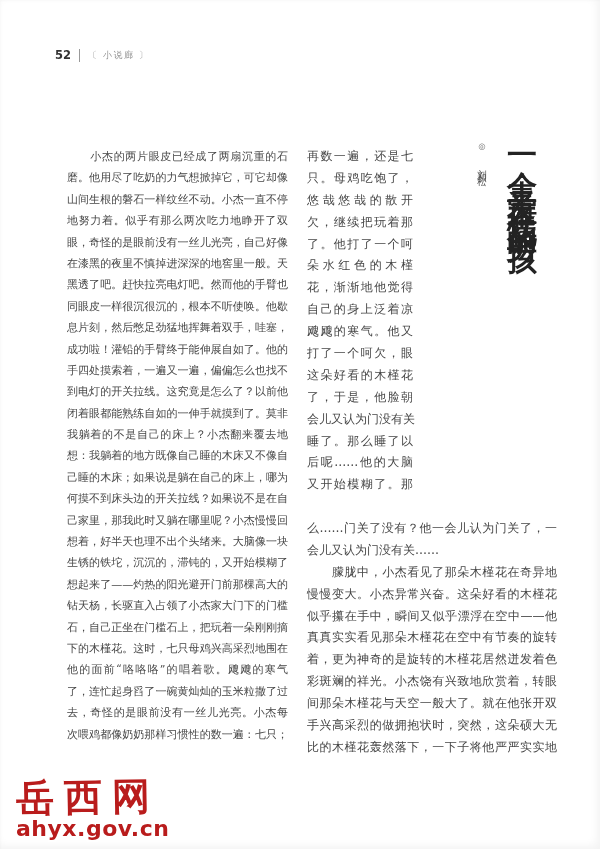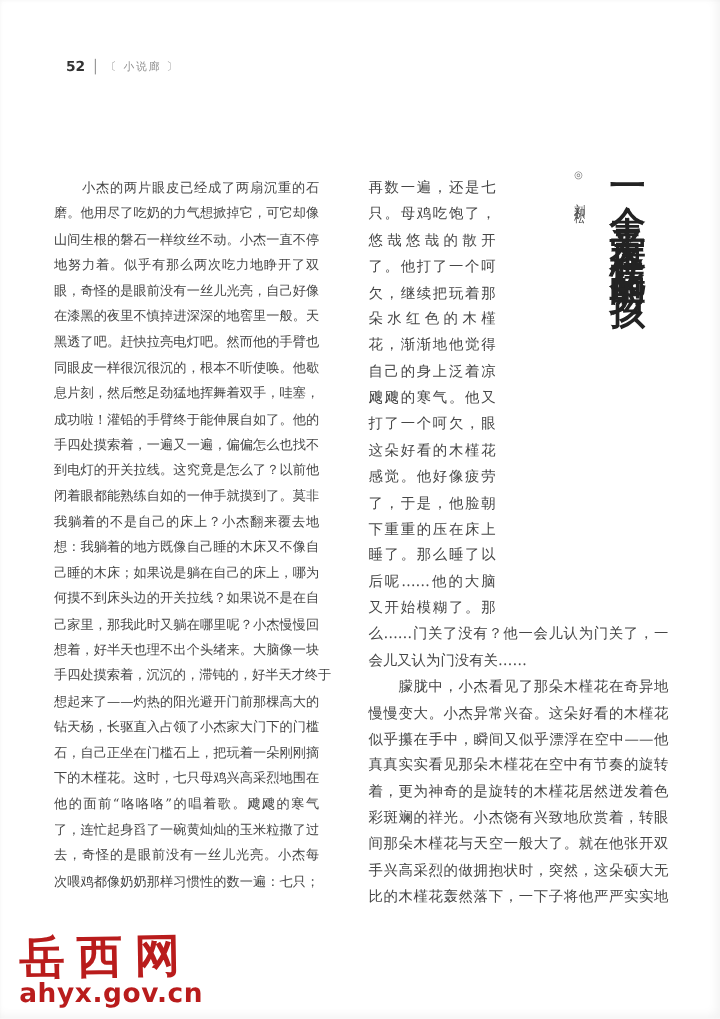--- a/index.html
+++ b/index.html
@@ -15,21 +15,21 @@
   .page-num { font-size:11.5px; font-weight:bold; color:#333; font-family:"DejaVu Sans",sans-serif; }
   .header-divider { display:inline-block; width:1px; height:13px; background:#999; margin:0 8px; }
   .section-label { font-size:9px; color:#8f8f8f; letter-spacing:1.5px; }
 
   
   .col { position:absolute; color:#464646; }
   .col .line {
     text-align:justify; text-align-last:justify;
     white-space:nowrap; overflow:visible;
   }
-  .col-left  { left:45px;  top:146px; width:221px; font-size:11px;  }
+  .col-left  { left:67px;  top:146px; width:221px; font-size:11px;  }
   .col-left .line { height:21.4px; line-height:21.4px; }
   .col-mid   { left:307px; top:146px; width:106px; font-size:12px;  }
   .col-mid .line { height:21.9px; line-height:21.9px; }
   .col-wide  { left:307px; top:518px; width:250px; font-size:12px;  }
   .col-wide .line { height:21.9px; line-height:21.9px; }
   .col-wide .line:nth-child(2) { text-align-last:left; }
 
   
   .title-vertical {
     position:absolute; left:501px; top:138px;
@@ -85,46 +85,45 @@
       <div class="line">成功啦！灌铅的手臂终于能伸展自如了。他的</div>
       <div class="line">手四处摸索着，一遍又一遍，偏偏怎么也找不</div>
       <div class="line">到电灯的开关拉线。这究竟是怎么了？以前他</div>
       <div class="line">闭着眼都能熟练自如的一伸手就摸到了。莫非</div>
       <div class="line">我躺着的不是自己的床上？小杰翻来覆去地</div>
       <div class="line">想：我躺着的地方既像自己睡的木床又不像自</div>
       <div class="line">己睡的木床；如果说是躺在自己的床上，哪为</div>
       <div class="line">何摸不到床头边的开关拉线？如果说不是在自</div>
       <div class="line">己家里，那我此时又躺在哪里呢？小杰慢慢回</div>
       <div class="line">想着，好半天也理不出个头绪来。大脑像一块</div>
-      <div class="line">手四处摸索着，沉沉的，滞钝的，好半天才终于</div>
+      <div class="line">生锈的铁坨，沉沉的，滞钝的，又开始模糊了</div>
       <div class="line">想起来了——灼热的阳光避开门前那棵高大的</div>
       <div class="line">钻天杨，长驱直入占领了小杰家大门下的门槛</div>
       <div class="line">石，自己正坐在门槛石上，把玩着一朵刚刚摘</div>
       <div class="line">下的木槿花。这时，七只母鸡兴高采烈地围在</div>
       <div class="line">他的面前“咯咯咯”的唱着歌。飕飕的寒气</div>
       <div class="line">了，连忙起身舀了一碗黄灿灿的玉米粒撒了过</div>
       <div class="line">去，奇怪的是眼前没有一丝儿光亮。小杰每</div>
       <div class="line">次喂鸡都像奶奶那样习惯性的数一遍：七只；</div>
     </div>
 
   <div class="col col-mid">
       <div class="line">再数一遍，还是七</div>
       <div class="line">只。母鸡吃饱了，</div>
       <div class="line">悠哉悠哉的散开</div>
+      <div class="line">欠，继续把玩着那</div>
       <div class="line">了。他打了一个呵</div>
-      <div class="line">欠，继续把玩着那</div>
       <div class="line">朵水红色的木槿</div>
       <div class="line">花，渐渐地他觉得</div>
       <div class="line">自己的身上泛着凉</div>
       <div class="line">飕飕的寒气。他又</div>
       <div class="line">打了一个呵欠，眼</div>
       <div class="line">这朵好看的木槿花</div>
-      <div class="line">感觉。他好像疲劳</div>
       <div class="line">了，于是，他脸朝</div>
-      <div class="line">下重重的压在床上</div>
+      <div class="line">会儿又认为门没有关</div>
       <div class="line">睡了。那么睡了以</div>
       <div class="line">后呢……他的大脑</div>
       <div class="line">又开始模糊了。那</div>
     </div>
 
   <div class="col col-wide">
       <div class="line">么……门关了没有？他一会儿认为门关了，一</div>
       <div class="line">会儿又认为门没有关……</div>
       <div class="line">　　朦胧中，小杰看见了那朵木槿花在奇异地</div>
       <div class="line">慢慢变大。小杰异常兴奋。这朵好看的木槿花</div>

